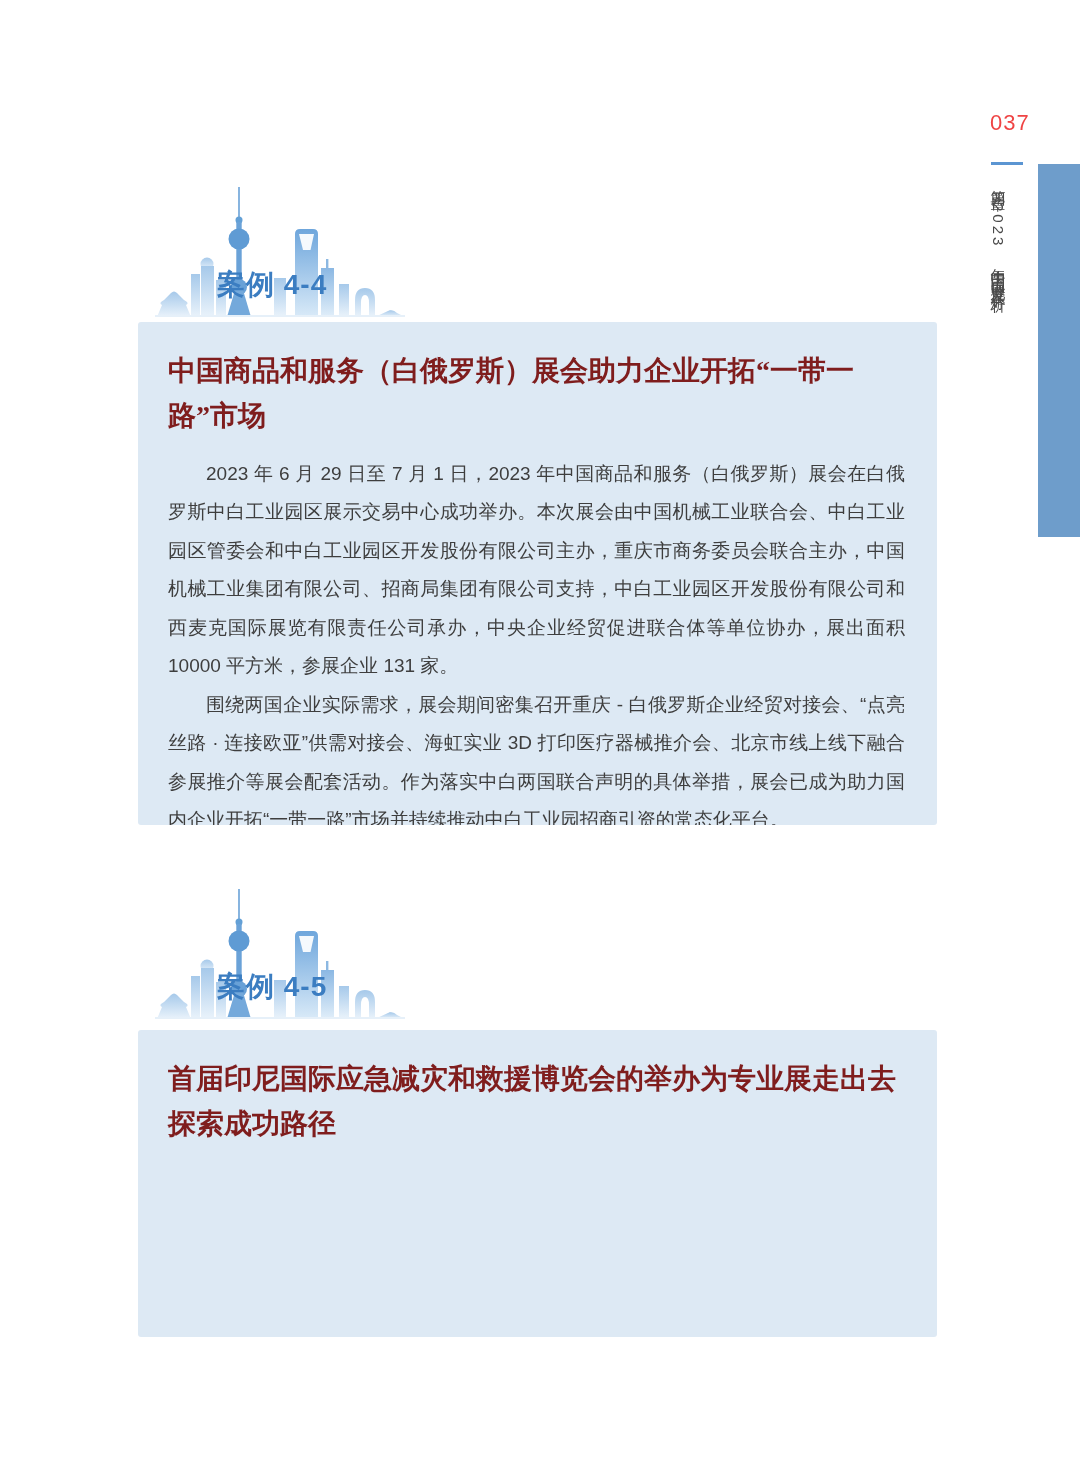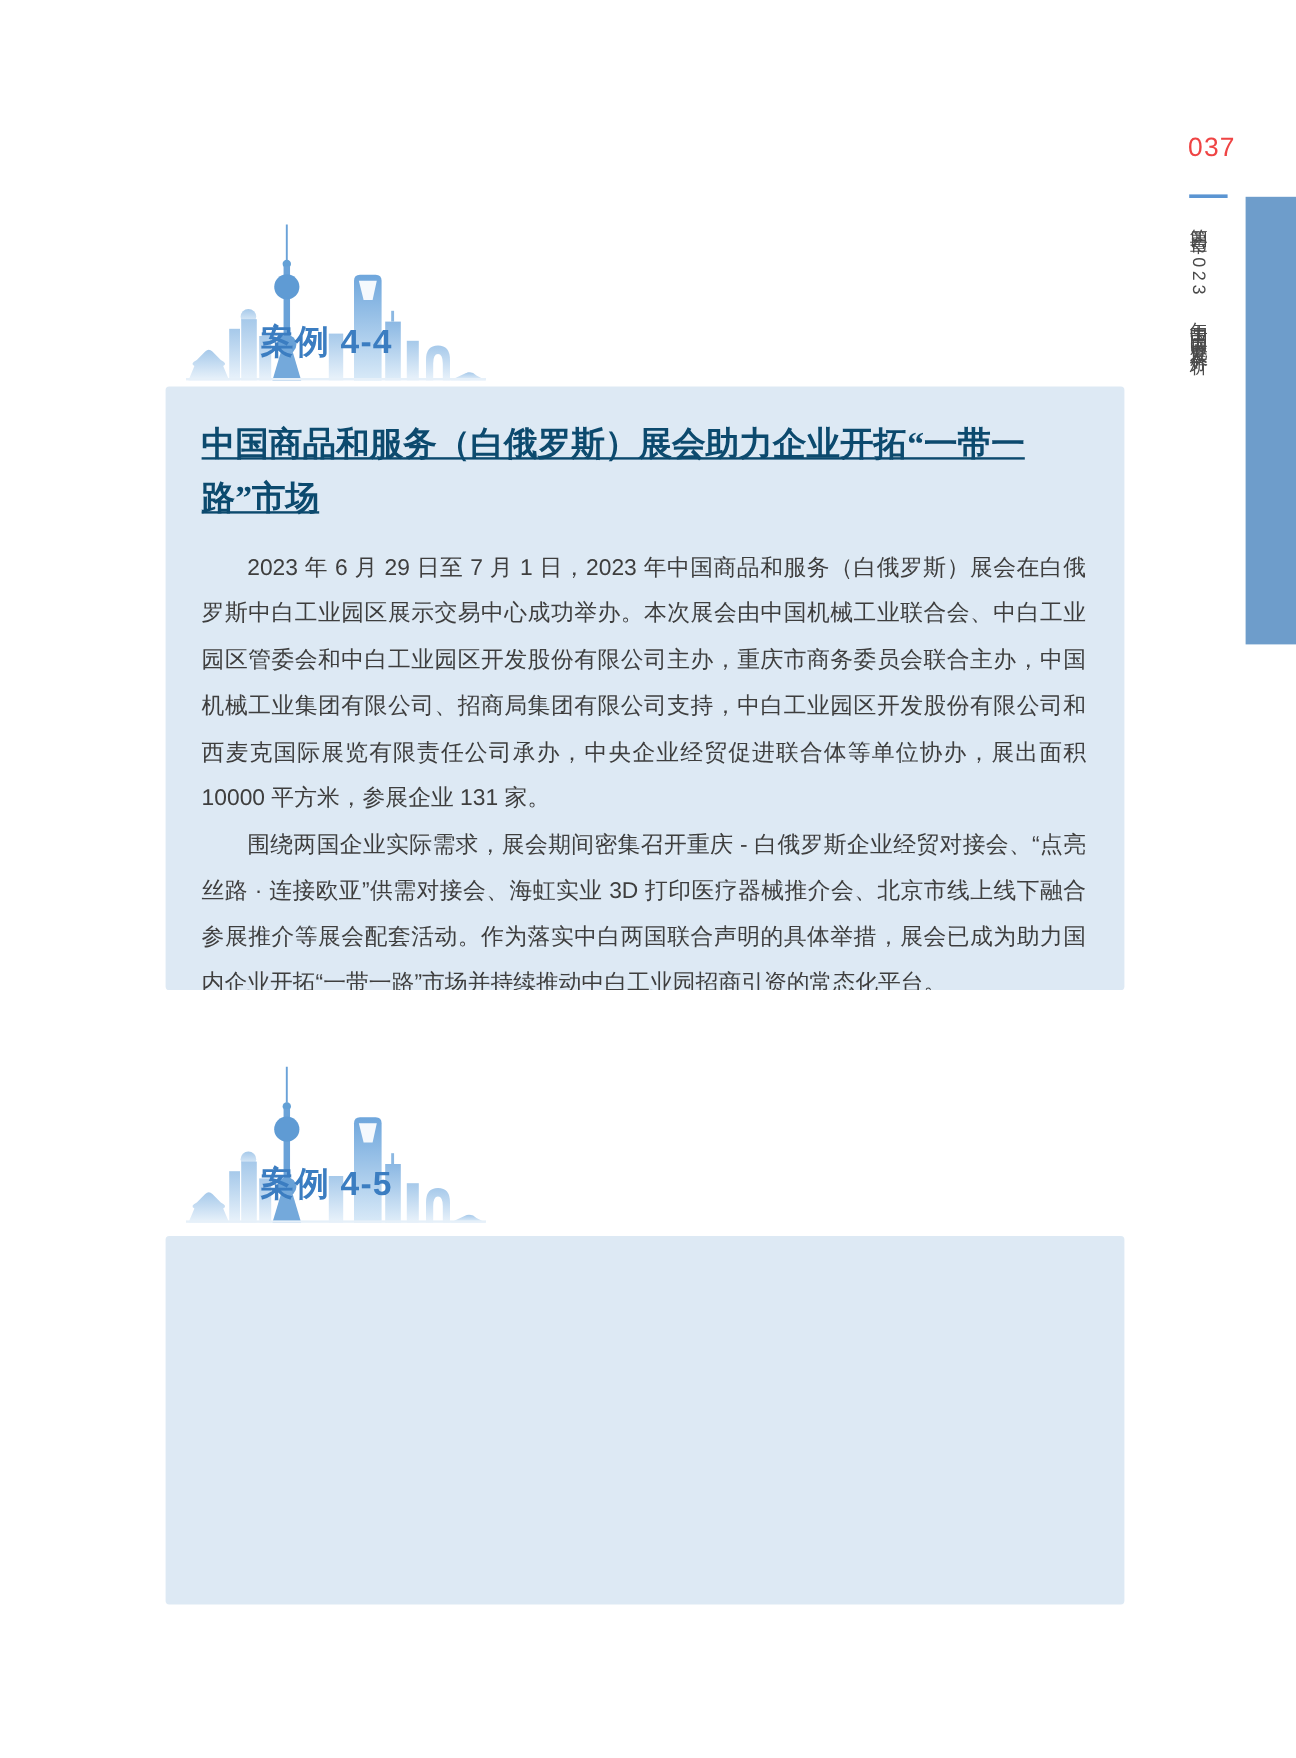--- a/index.html
+++ b/index.html
@@ -82,23 +82,22 @@
     padding: 26px 32px 0 30px;
     overflow: hidden;
   }
   #card-1 { top: 322px; height: 503px; }
   #card-2 { top: 1030px; height: 307px; }
   .card-title {
     font-family: "Liberation Serif", "DejaVu Serif", serif;
     font-weight: bold;
     font-size: 28px;
     line-height: 1.62;
-    color: #0c4a6e;
+    color: #7f1d1d;
     margin: 0 0 16px 0;
-    text-decoration: underline;
   }
   .card p {
     font-size: 19px;
     line-height: 38.5px;
     color: #3e3e3e;
     text-align: justify;
     text-indent: 2em;
     margin: 0;
   }
 </style>
@@ -188,15 +187,16 @@
       <rect x="184" y="100" width="10" height="33" fill="url(#skyB)"></rect>
       <path d="M200 133 v-17 q0 -12 10 -12 t10 12 v17 h-6 v-14 q0 -8 -4 -8 t-4 8 v14 z" fill="url(#skyB)"></path>
       <path d="M220 133 l13 -6 q4 -2 4 2 v4 z" fill="url(#skyB)"></path>
       <path d="M228 133 q7 -11 14 -4 l8 4 z" fill="url(#skyB)"></path>
       <rect x="0" y="131" width="250" height="2" fill="#e6f0f9"></rect>
     </svg>
     <span class="case-label">案例 4-5</span>
   </div>
 
   <div class="card" id="card-2">
+    <h2 class="card-title">首届印尼国际应急减灾和救援博览会的举办为专业展走出去探索成功路径</h2>
   </div>
 
 </div>
 
 </body></html>

